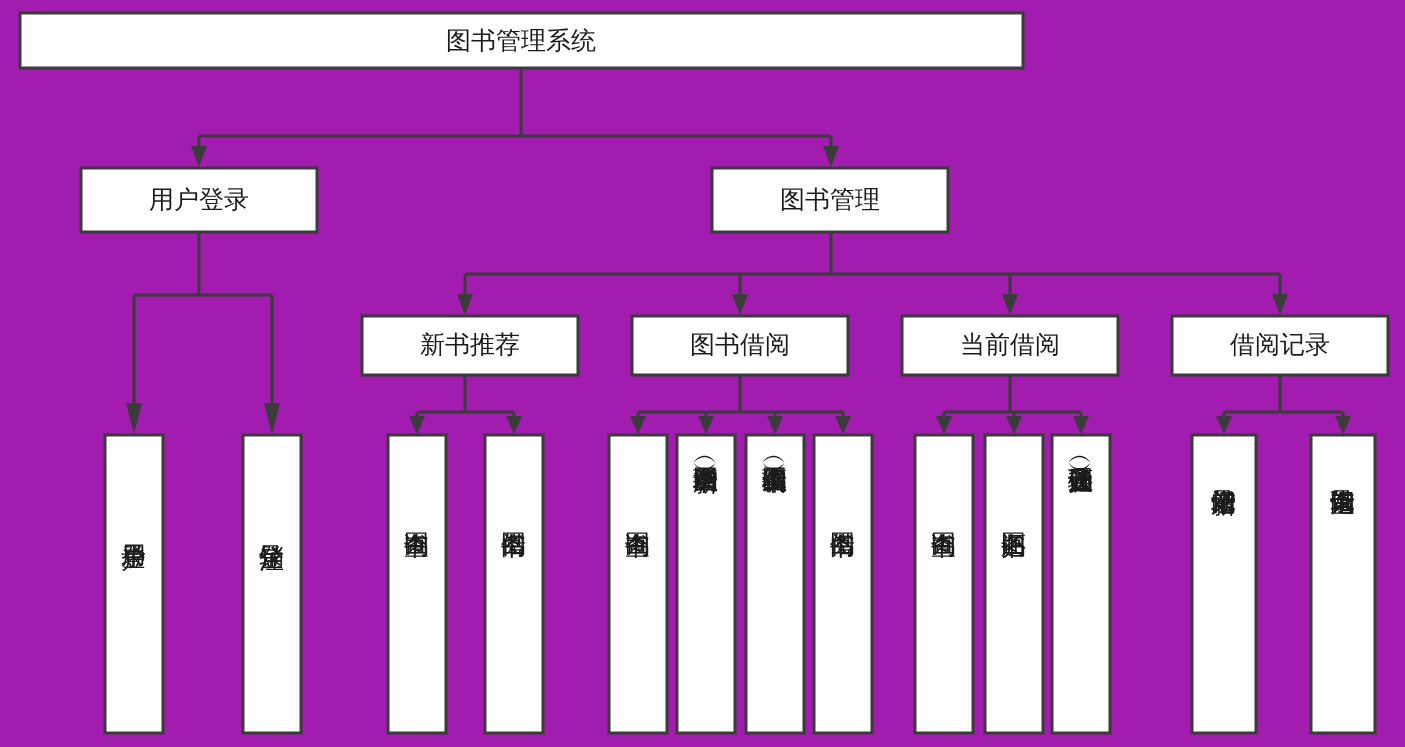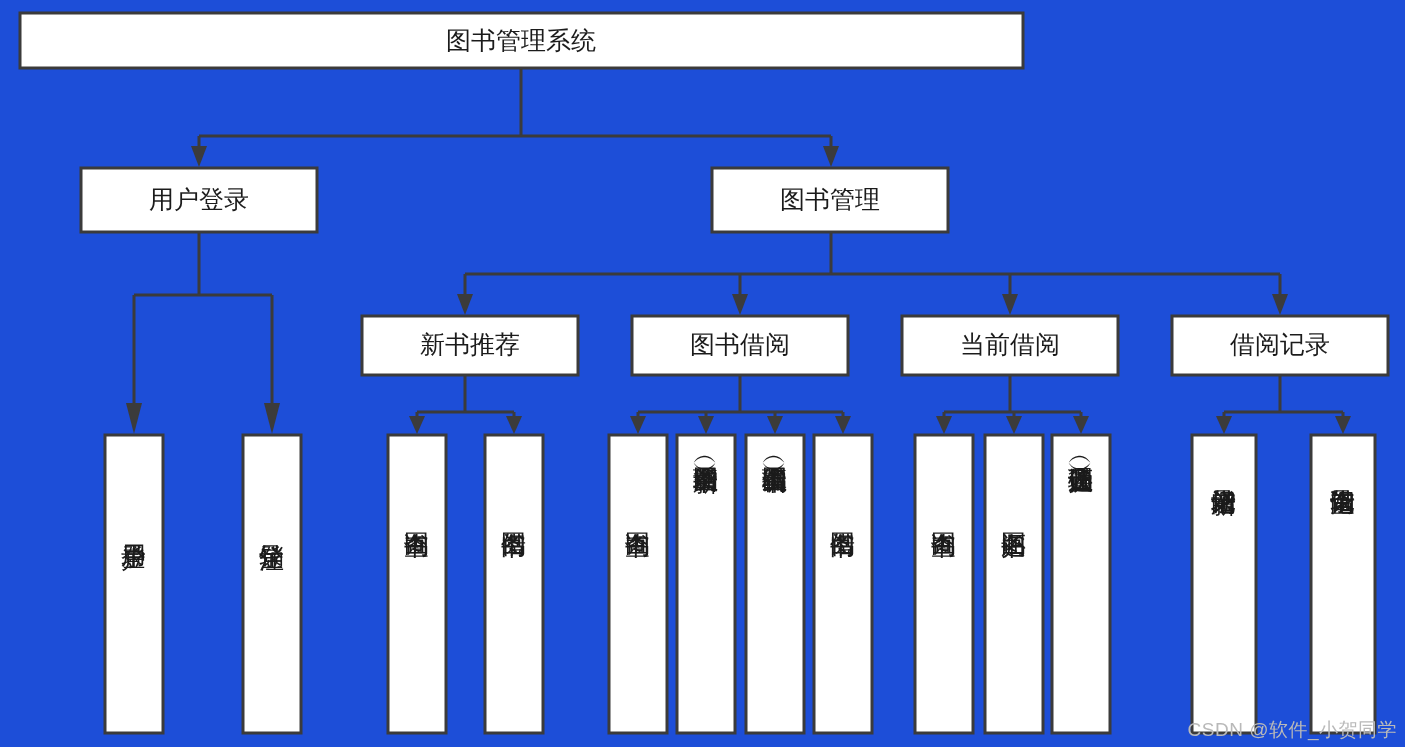--- a/index.html
+++ b/index.html
@@ -1,18 +1,18 @@
 <!DOCTYPE html>
 <html><head>
 <meta charset="utf-8">
 <style>
   html,body{margin:0;padding:0;background:#ffffff;}
   body{width:1405px;height:747px;overflow:hidden;
        font-family:"Liberation Sans","DejaVu Sans",sans-serif;}
-  #diagram-root{position:relative;width:1405px;height:747px;background:#1d4ed8;}
+  #diagram-root{position:relative;width:1405px;height:747px;background:#a21caf;}
   svg.diagram{position:absolute;left:0;top:0;width:1405px;height:747px;}
   .node-box{fill:#ffffff;stroke:#3b3b3b;stroke-width:3;}
   .edge-line{stroke:#3b3b3b;stroke-width:3;fill:none;}
   .arrow-head{fill:#3b3b3b;stroke:none;}
   .node-label{fill:#1b1b1b;font-family:"Liberation Sans","DejaVu Sans",sans-serif;
               font-size:25px;text-anchor:middle;dominant-baseline:middle;}
   .node-label-vertical{fill:#1b1b1b;font-family:"Liberation Sans","DejaVu Sans",sans-serif;
               font-size:25px;text-anchor:middle;}
   .watermark{position:absolute;right:8px;bottom:4px;color:#b9b9b9;font-size:19px;
              font-family:"Liberation Sans","DejaVu Sans",sans-serif;white-space:nowrap;
@@ -181,15 +181,14 @@
       <rect class="node-box" x="1192" y="435" width="64" height="298"></rect>
       <text class="node-label-vertical" x="1224" y="470" writing-mode="tb">新增借阅记录</text>
     </g>
     <g>
       <rect class="node-box" x="1311" y="435" width="64" height="298"></rect>
       <text class="node-label-vertical" x="1343" y="470" writing-mode="tb">查询借阅记录</text>
     </g>
 
   </svg>
 
-  <div class="watermark">CSDN @软件_小贺同学</div>
 
 </div>
 
 </body></html>

